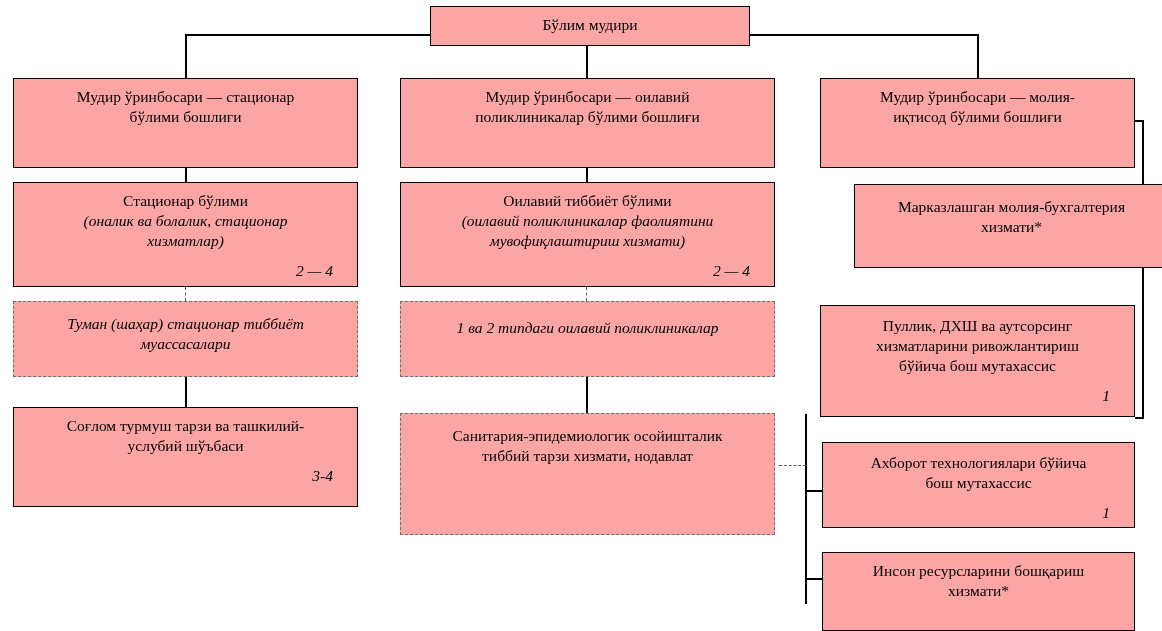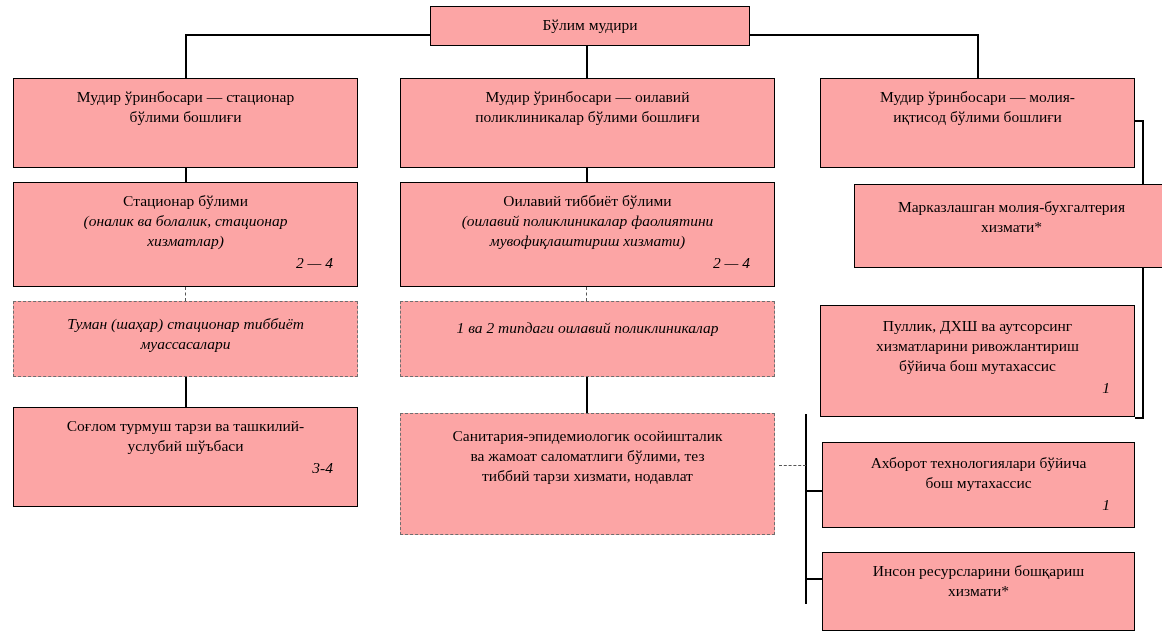--- a/index.html
+++ b/index.html
@@ -34,21 +34,21 @@
     font-size: 15.5px;
   }
   .ln.it { font-style: italic; }
   .count {
     display: block;
     text-align: right;
     font-style: italic;
     font-size: 15.5px;
     line-height: 1.3;
     padding-right: 14px;
-    margin-top: 2px;
+    margin-top: 10px;
   }
   .seg {
     position: absolute;
     background: #000000;
     z-index: 1;
   }
   .seg.h { height: 1.7px; }
   .seg.v { width: 1.7px; }
   .dseg {
     position: absolute;
@@ -138,21 +138,20 @@
     <span class="ln it">мувофиқлаштириш хизмати)</span>
     <span class="count">2 — 4</span>
   </div>
 
   <div class="node dashed" style="left:400px; top:301px; width:375px; height:76px; padding-top:16px;">
     <span class="ln it">1 ва 2 типдаги оилавий поликлиникалар</span>
   </div>
 
   <div class="node dashed" style="left:400px; top:413px; width:375px; height:122px; padding-top:12px;">
     <span class="ln">Санитария-эпидемиологик осойишталик</span>
-    <span class="ln">ва жамоат саломатлиги бўлими, тез</span>
     <span class="ln">тиббий тарзи хизмати, нодавлат</span>
   </div>
 
   <div class="node" style="left:820px; top:78px; width:315px; height:90px;">
     <span class="ln">Мудир ўринбосари — молия-</span>
     <span class="ln">иқтисод бўлими бошлиғи</span>
   </div>
 
   <div class="node" style="left:820px; top:184px; width:315px; height:84px; padding-top:12px;margin-left:34px;">
     <span class="ln">Марказлашган молия-бухгалтерия</span>

